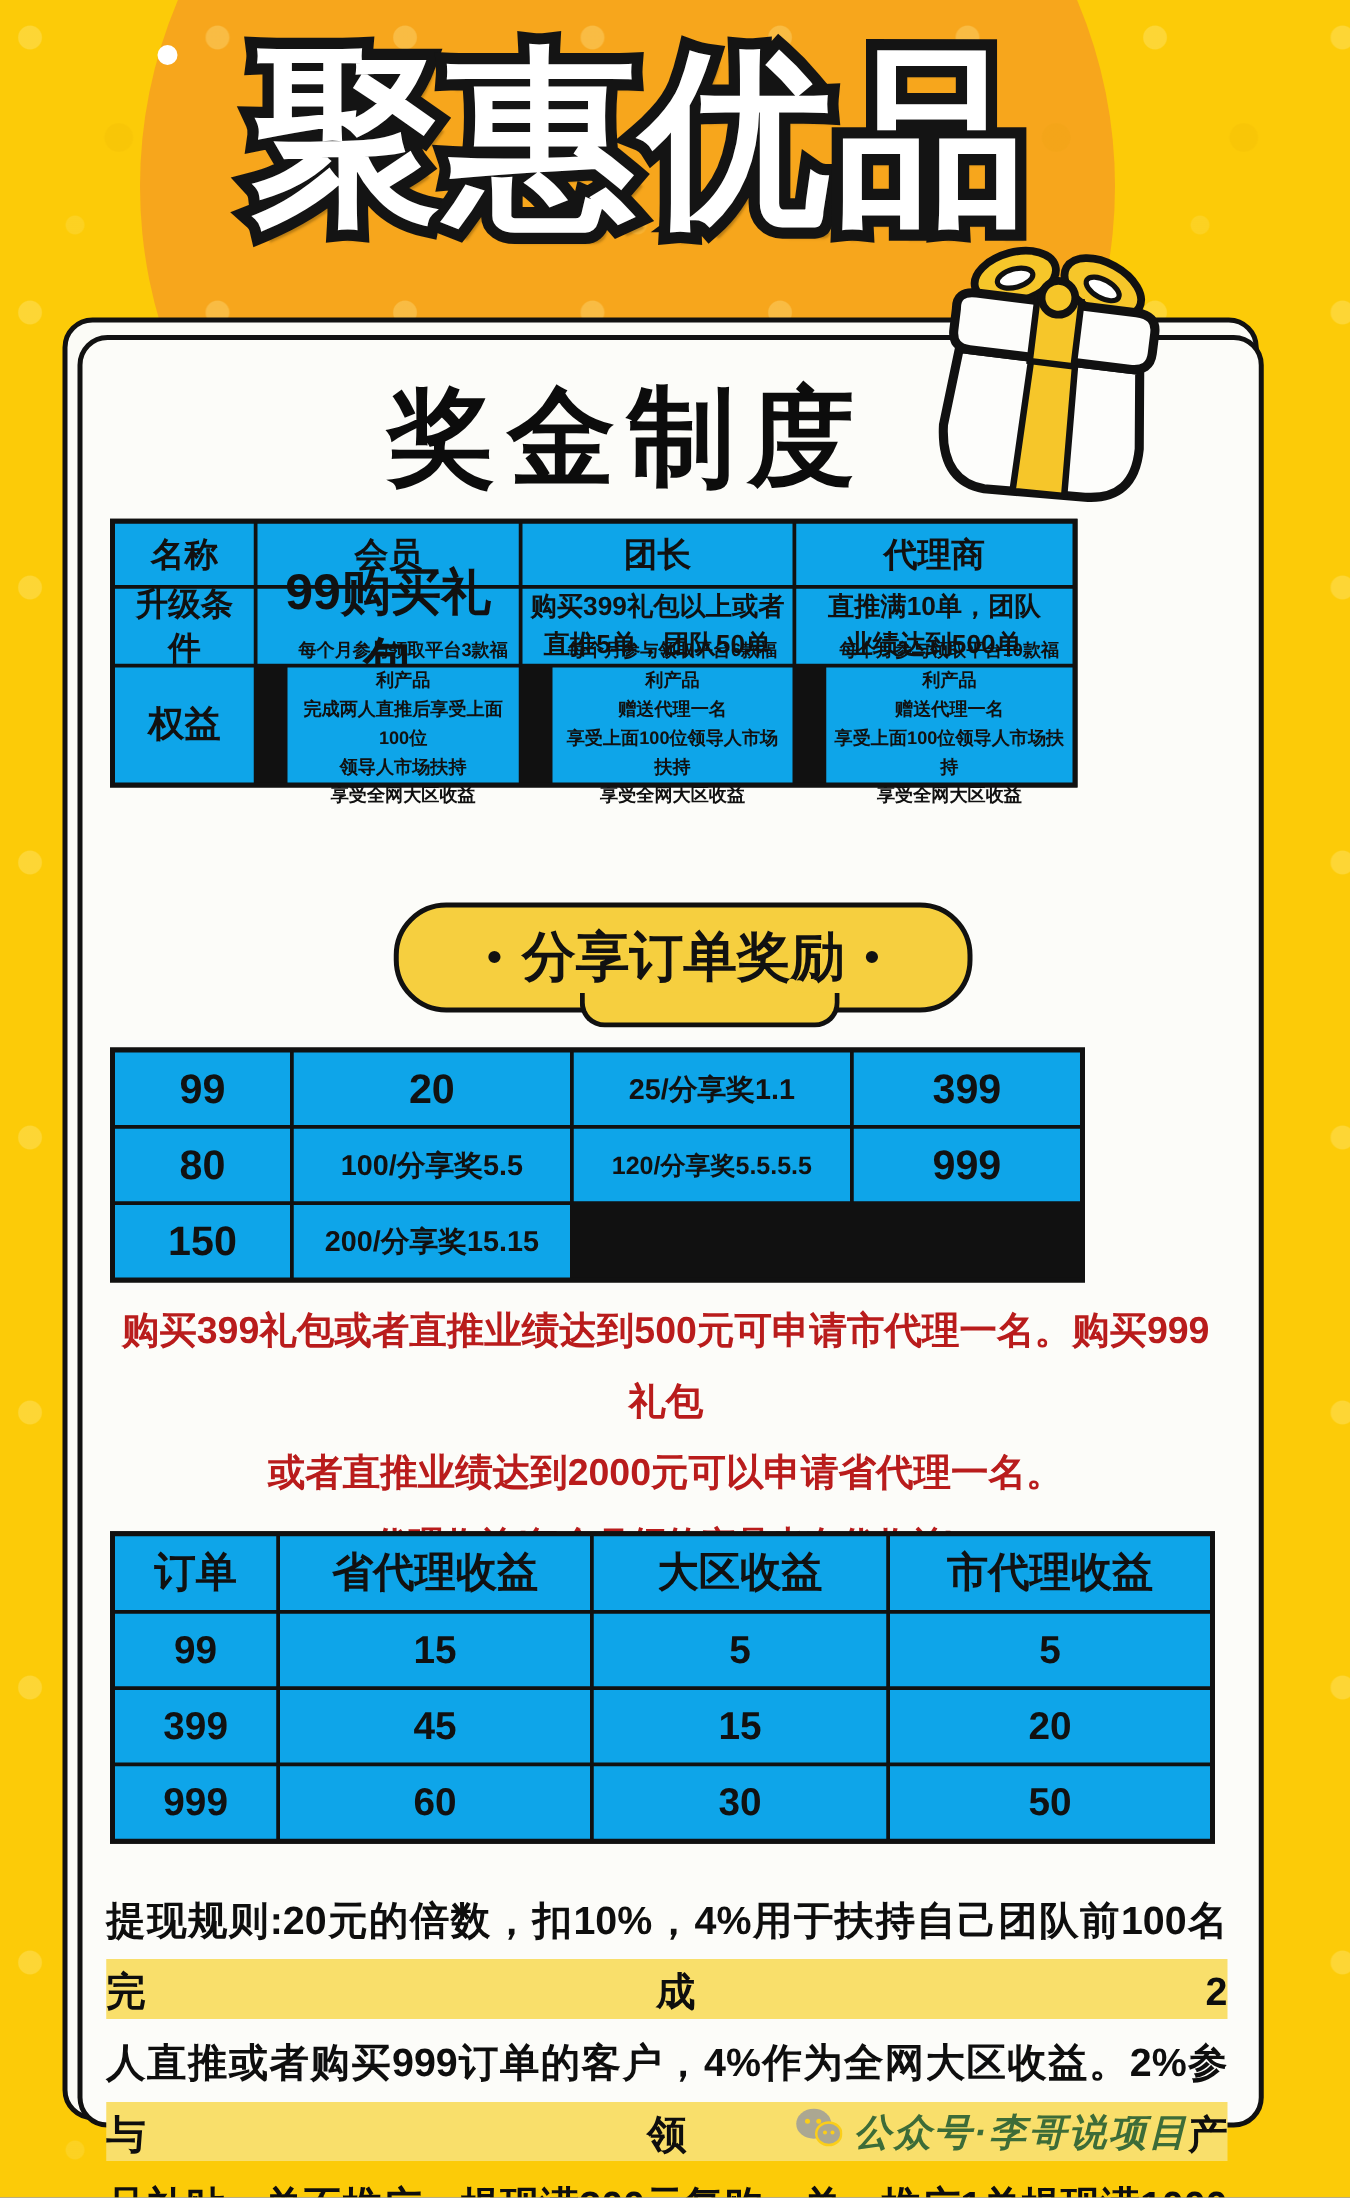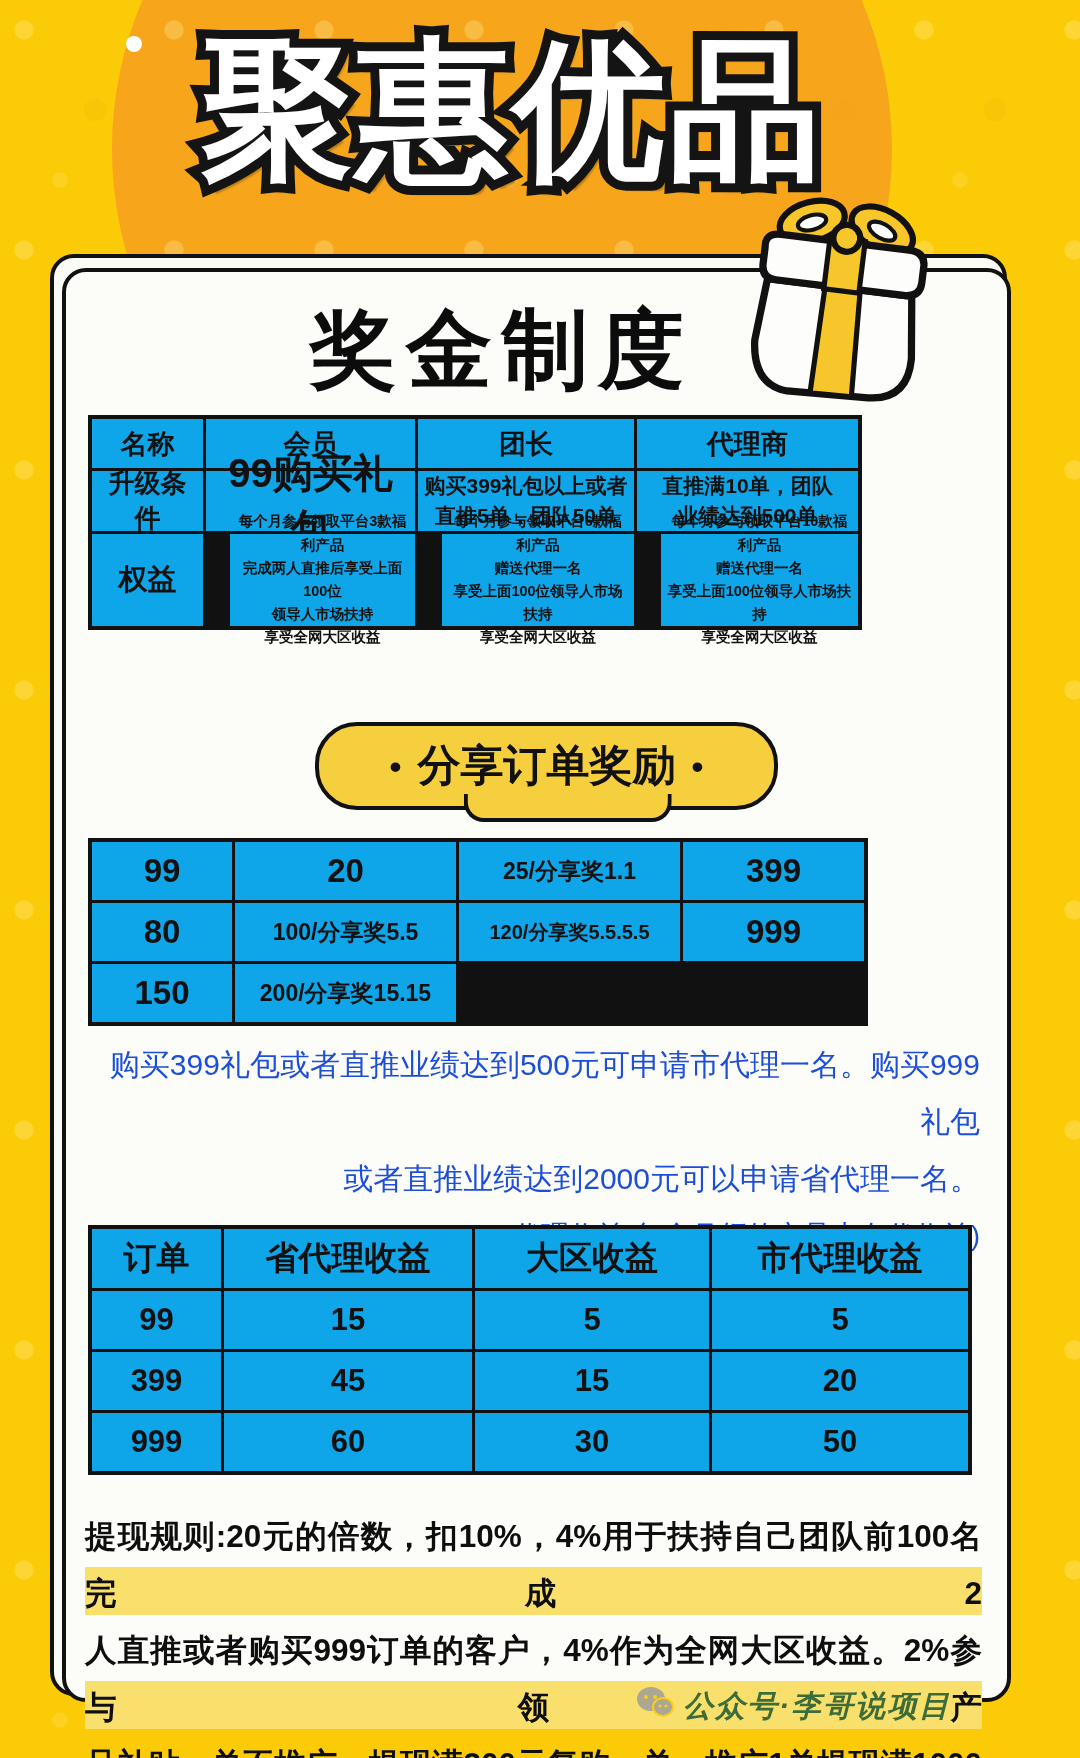--- a/index.html
+++ b/index.html
@@ -84,21 +84,21 @@
   }
   .pill::after{
     content:"";position:absolute;left:50%;bottom:-16px;transform:translateX(-40%);
     width:200px;height:24px;background:#F6CF3F;border:4px solid #111;border-top:none;
     border-radius:0 0 20px 20px;z-index:-1;
   }
   .pill .dot{font-size:34px;font-weight:900;}
   
   .agency-note{
     position:absolute;left:85px;top:1036px;width:895px;z-index:3;
-    text-align:right;font-weight:400;font-size:30px;line-height:57px;color:#1d4ed8;
+    text-align:center;font-weight:700;font-size:30px;line-height:57px;color:#b91c1c;
   }
   .agency-note .l3{font-size:28px;}
   
   .rules{
     position:absolute;left:85px;top:1508px;width:897px;z-index:3;
     font-size:31.5px;font-weight:700;line-height:57px;color:#0e0e0e;
   }
   .wline{
     text-align:justify;text-align-last:justify;
     background:linear-gradient(to bottom, transparent 52%, #F9DF6B 52%, #F9DF6B 94%, transparent 94%);

